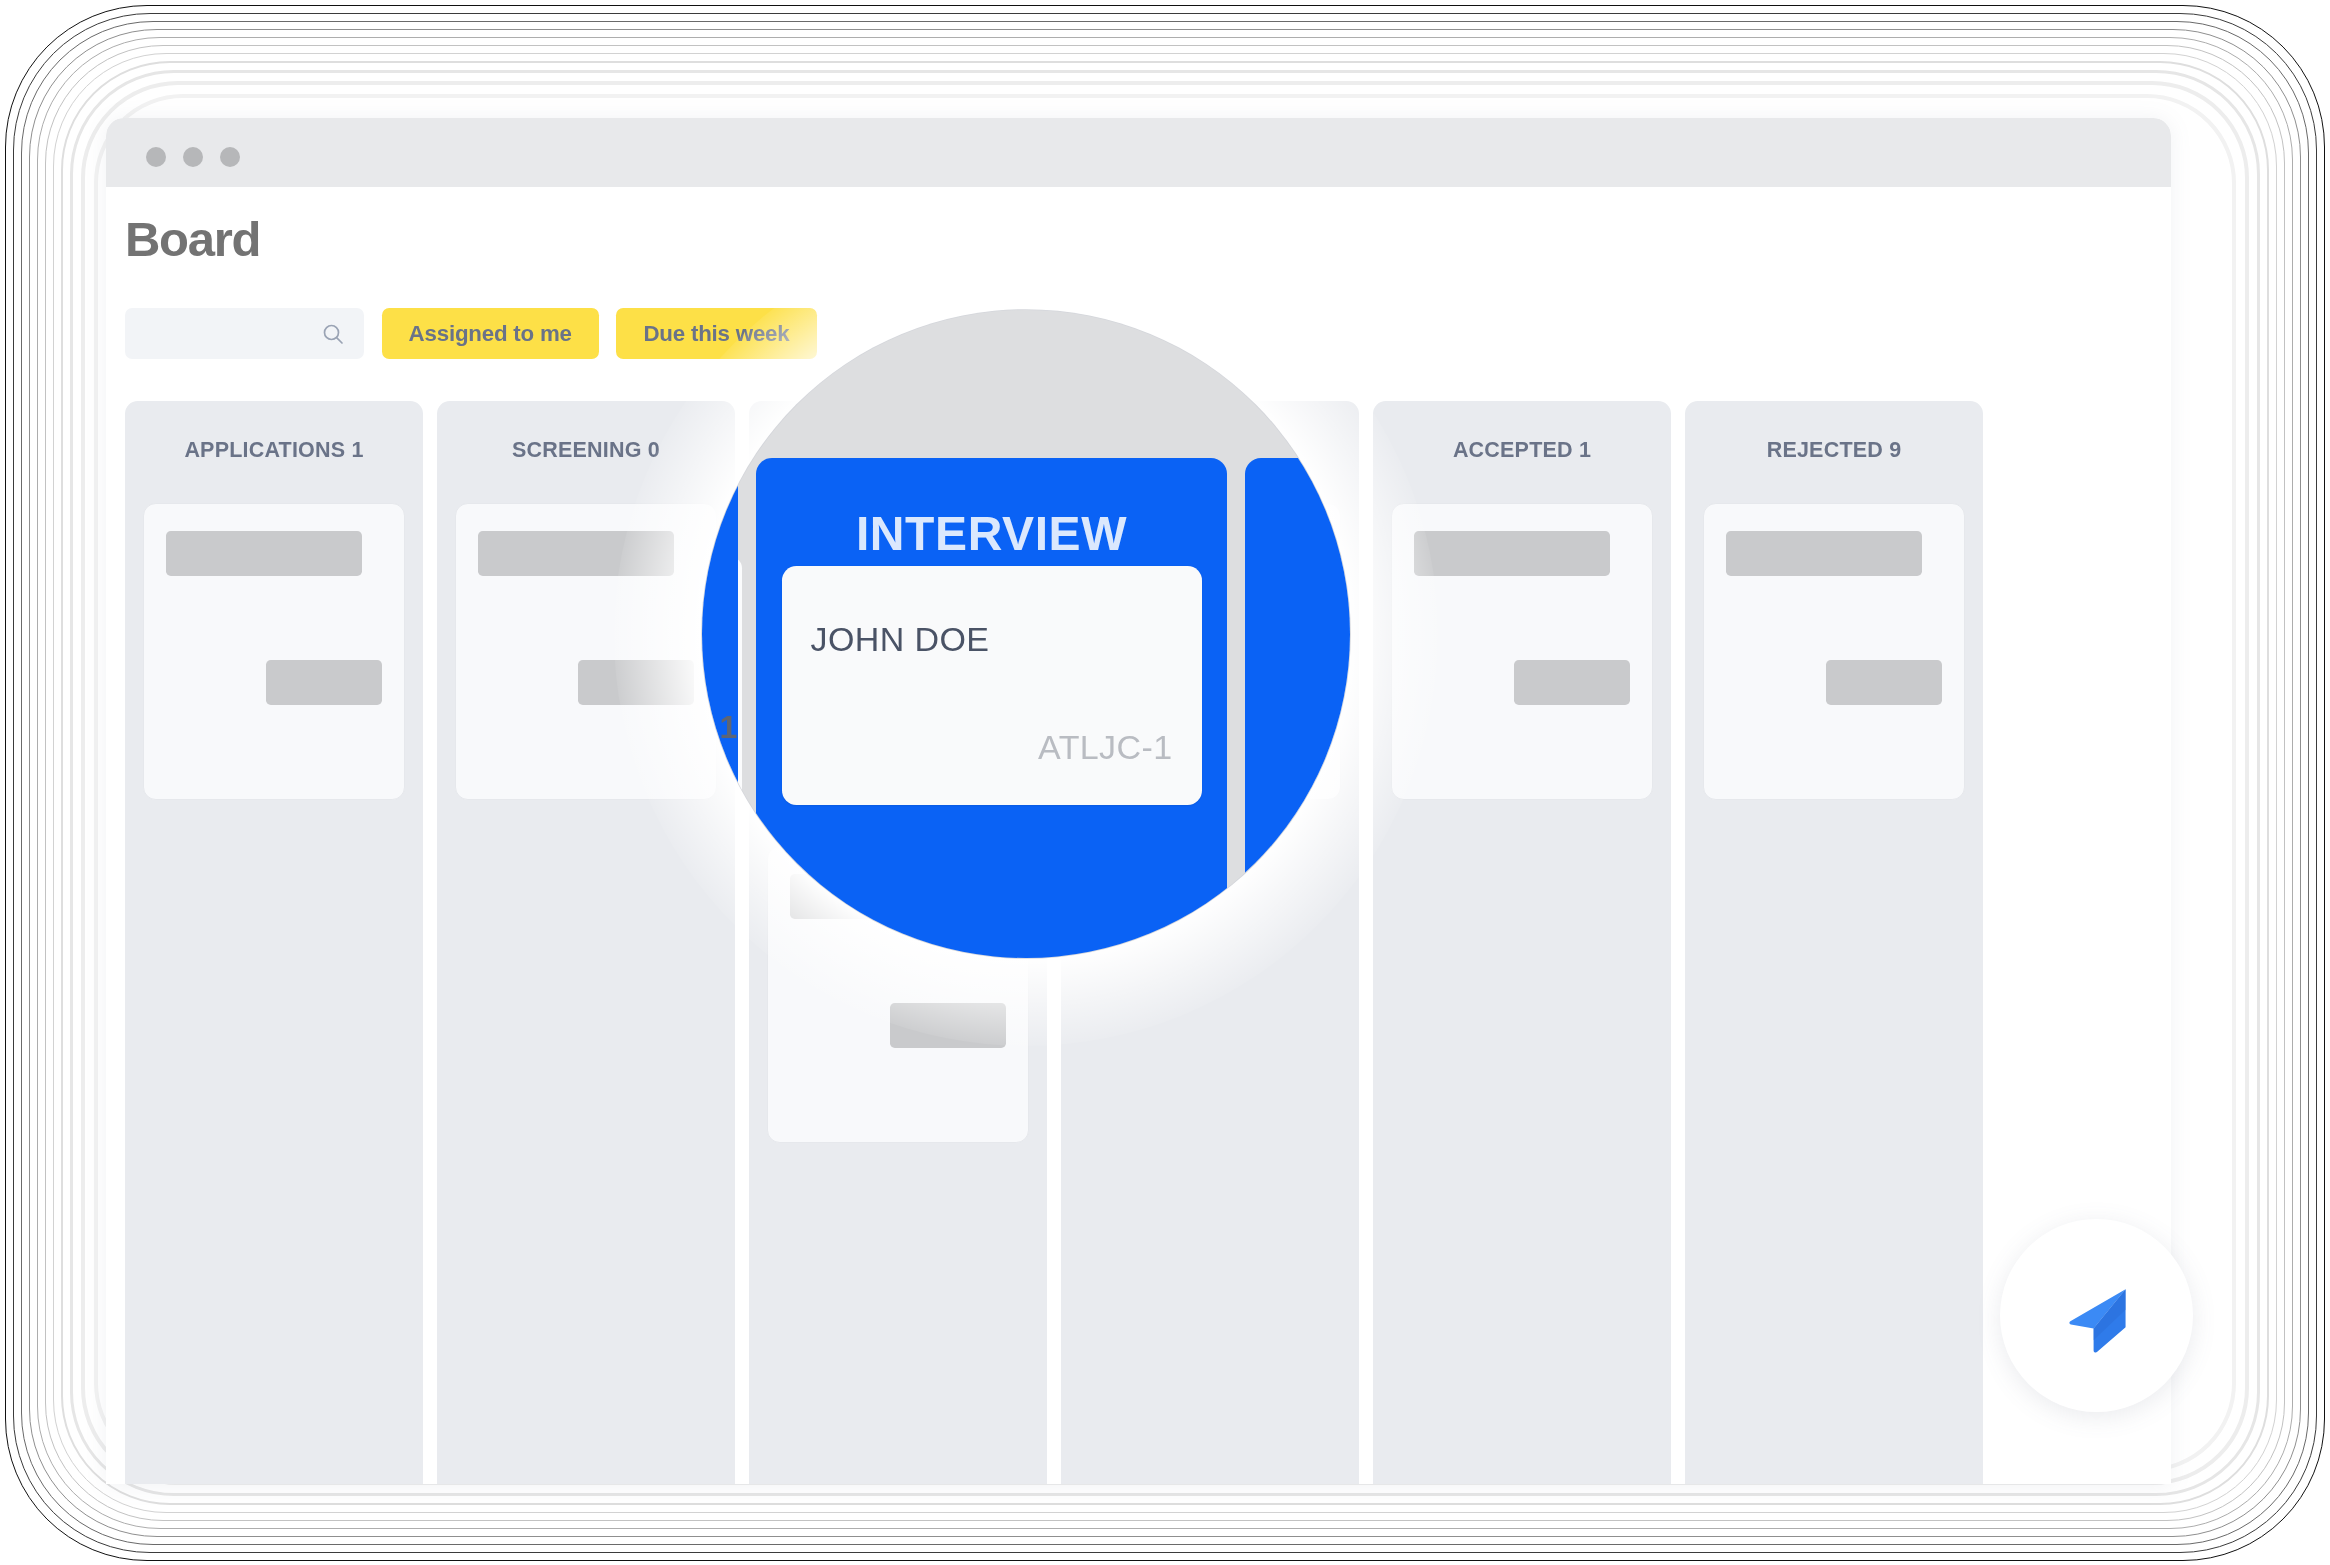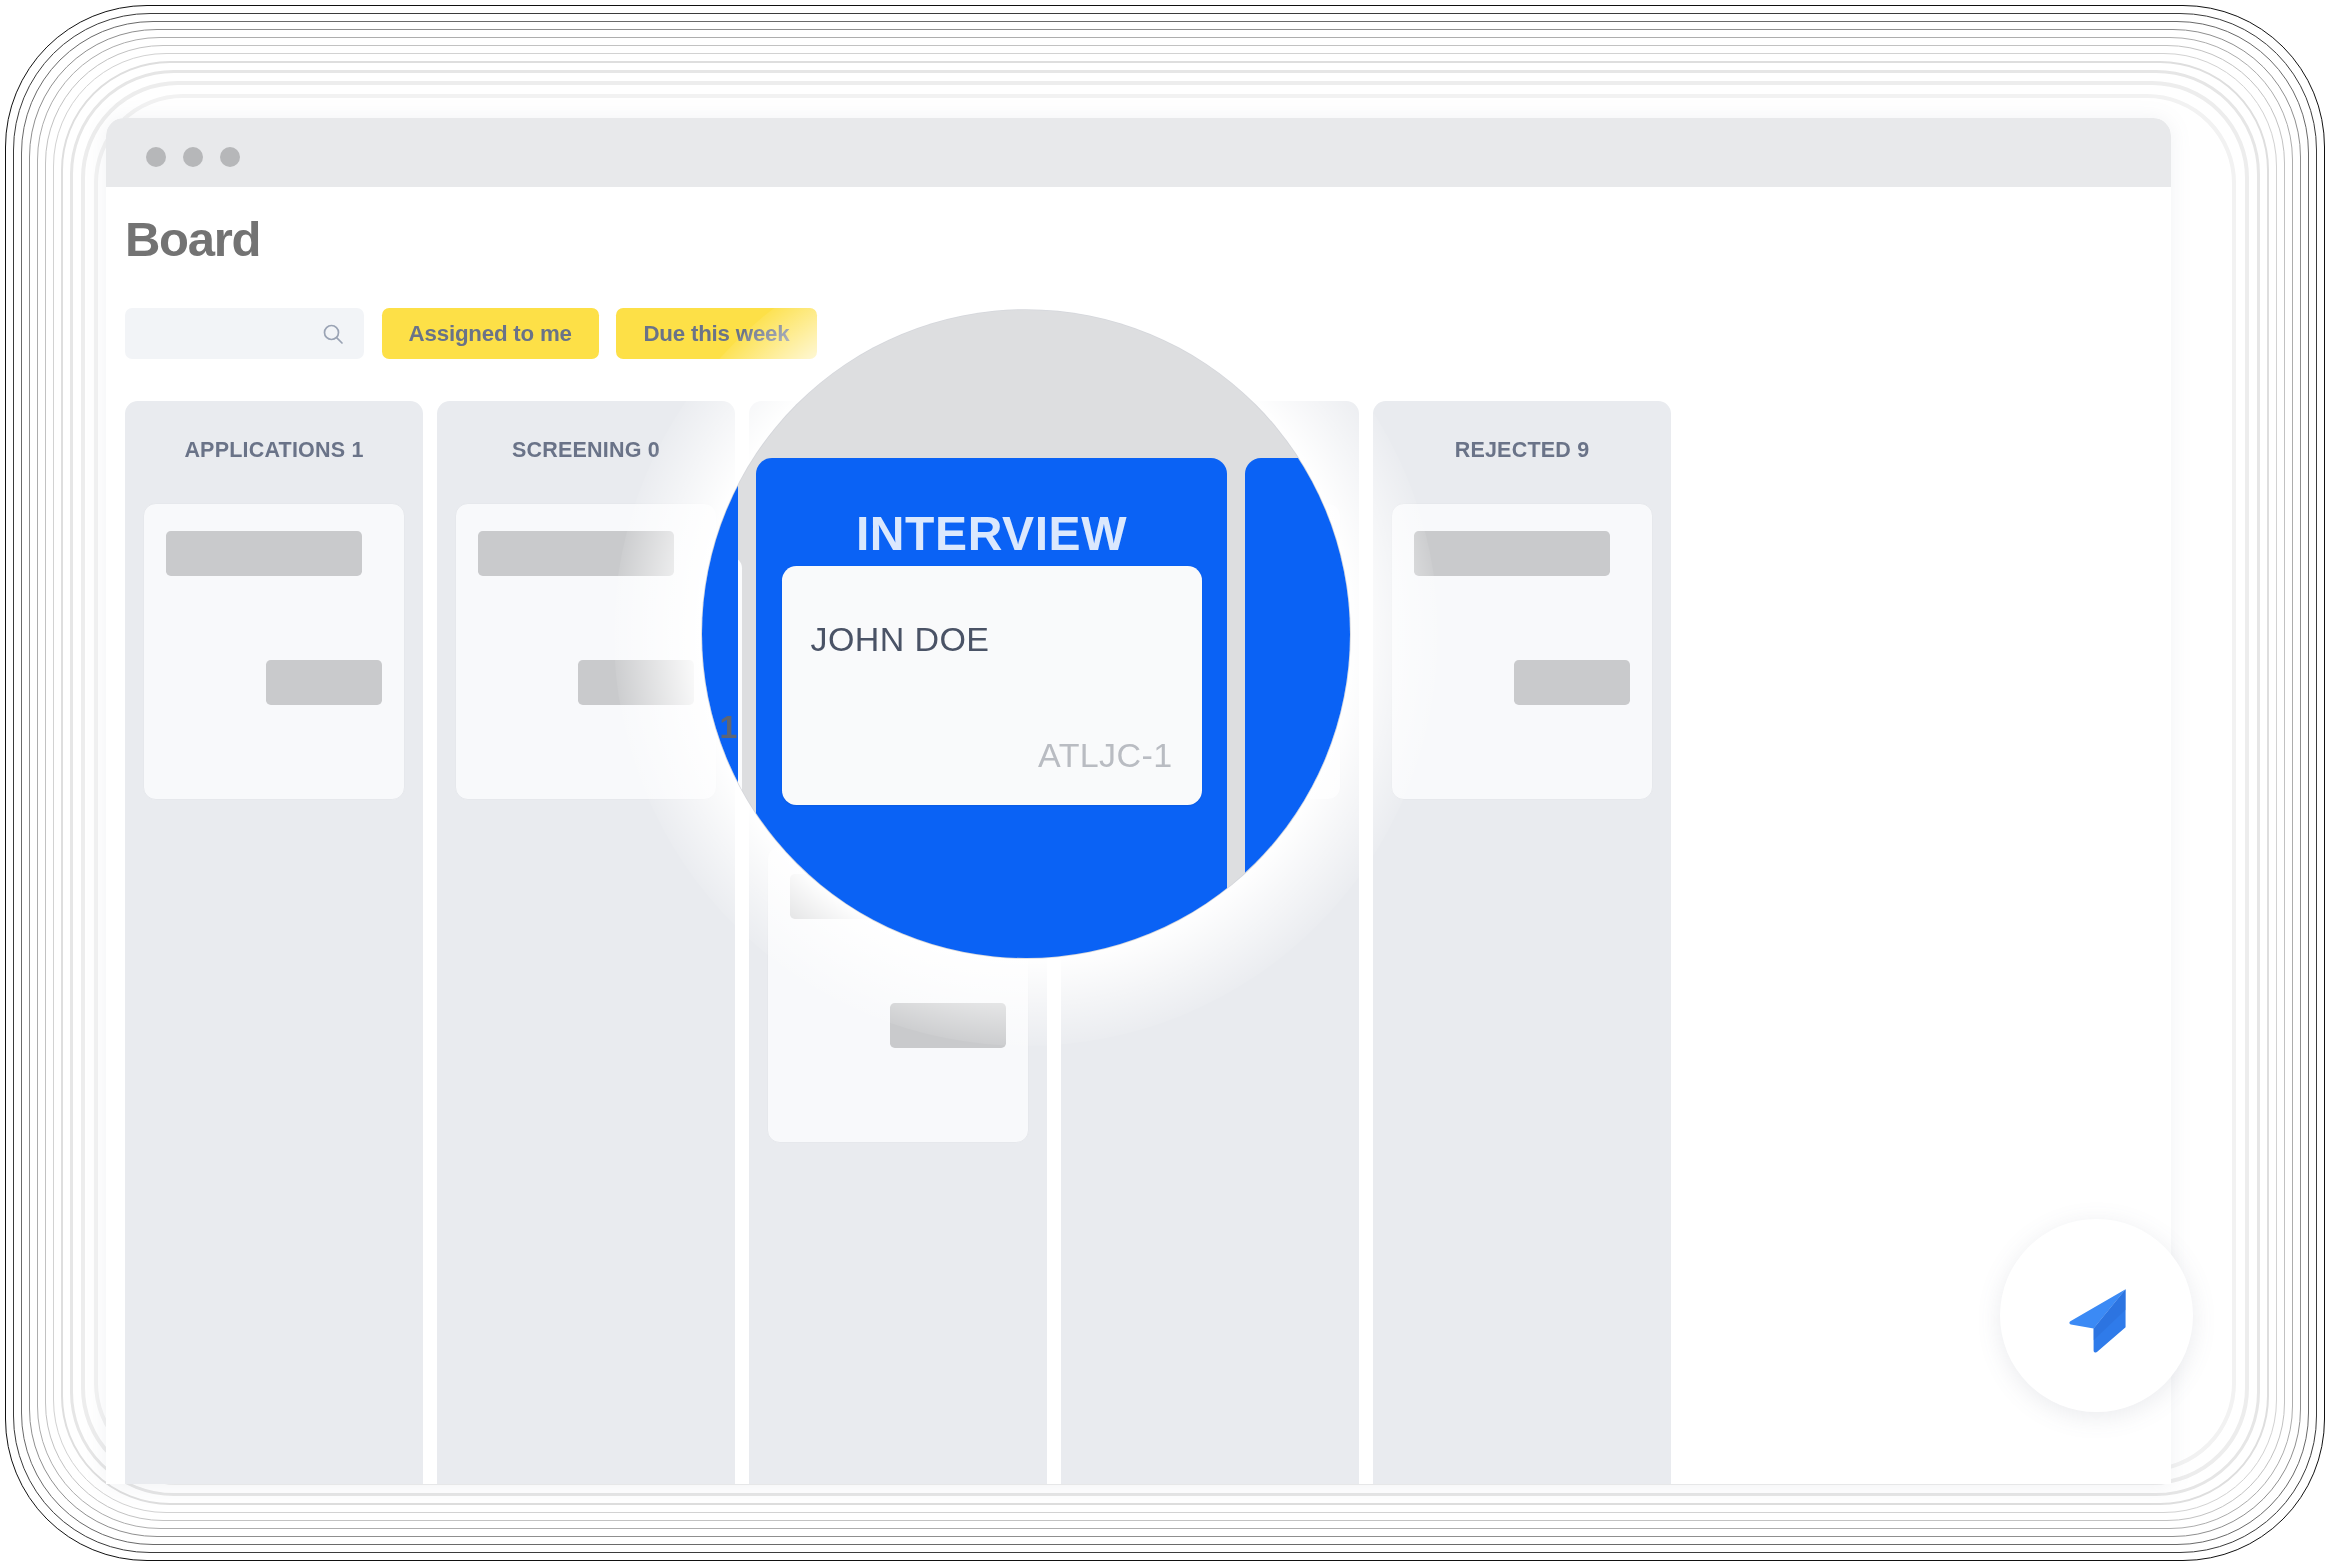--- a/index.html
+++ b/index.html
@@ -123,21 +123,21 @@
     position:absolute; left: 25.5px; right: 25.5px; top: 108px; height: 239px;
     background:#f9fafb; border-radius: 14.4px;
     box-shadow: 0 0.8px 1.6px rgba(0,0,0,.08);
     padding-left: 20px;
   }
   .z-name {
     position:absolute; left: 29px; top: 54px;
     font-size: 34px; font-weight: 500; color:#4a5366; letter-spacing: 0.4px;
   }
   .z-key {
-    position:absolute; right: 29px; bottom: 30px;
+    position:absolute; right: 29px; bottom: 38px;
     font-size: 34px; font-weight: 500; color:#b9bcc2; letter-spacing: 0.4px;
   }
   
   .z-ghost {
     position:absolute; font-size: 24px; font-weight: 800; color:#6a7388;
     letter-spacing:0.3px; white-space:nowrap;
   }
   .z-ghost.l { left: -4.8px;  top: 164px; }
   .z-ghost.r { left: 632px; top: 164px; }
   .z-mini {
@@ -233,20 +233,27 @@
         </div>
 
         <div class="col">
           <div class="col-head">EVALUATION 1</div>
           <div class="card">
             <span class="sk sk-a"></span>
             <span class="sk sk-b"></span>
           </div>
         </div>
 
+        <div class="col">
+          <div class="col-head">ACCEPTED 1</div>
+          <div class="card">
+            <span class="sk sk-a"></span>
+            <span class="sk sk-b"></span>
+          </div>
+        </div>
 
         <div class="col">
           <div class="col-head">REJECTED 9</div>
           <div class="card">
             <span class="sk sk-a"></span>
             <span class="sk sk-b"></span>
           </div>
         </div>
 
       </div>

